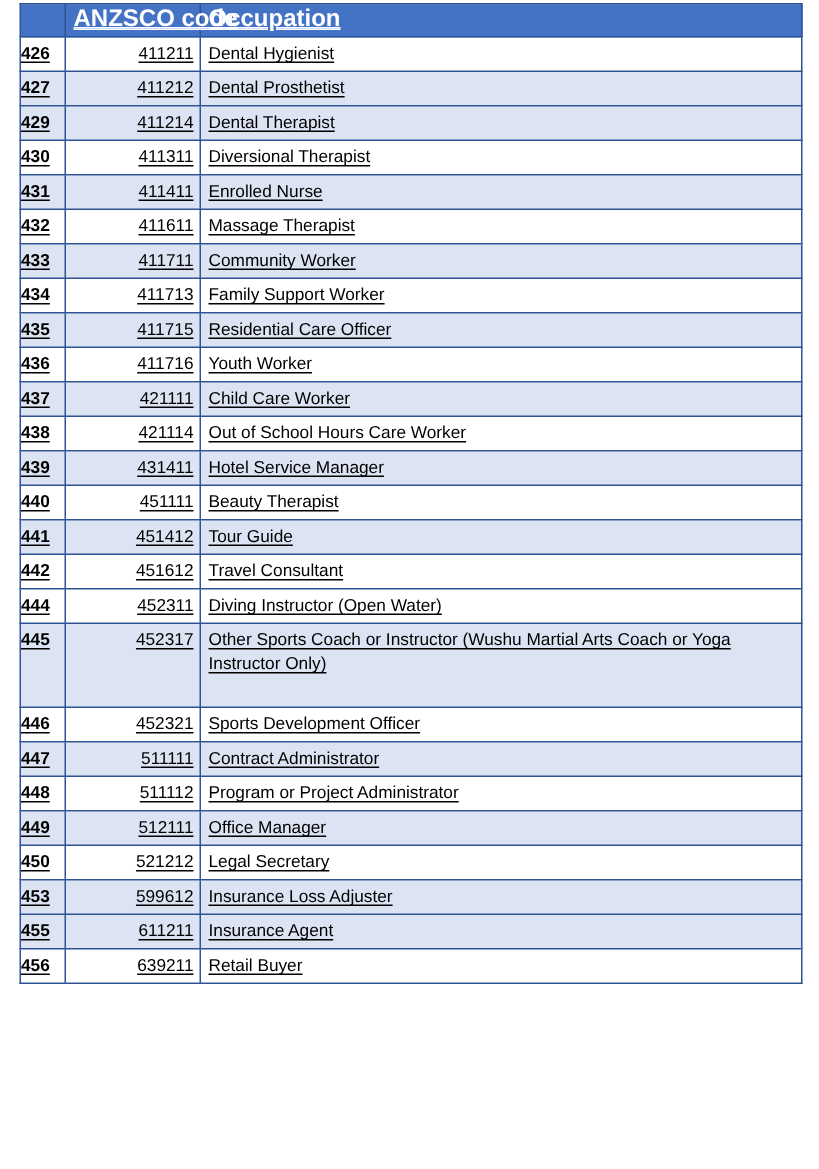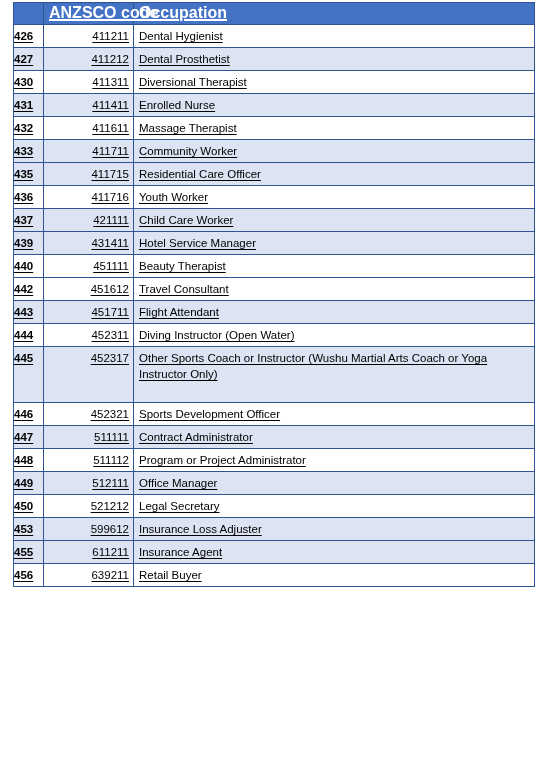--- a/index.html
+++ b/index.html
@@ -112,74 +112,89 @@
         <tr class="plain">
           <td class="cell-num"><span>426</span></td>
           <td class="cell-code"><span>411211</span></td>
           <td class="cell-occ"><span>Dental Hygienist</span></td>
         </tr>
         <tr class="alt">
           <td class="cell-num"><span>427</span></td>
           <td class="cell-code"><span>411212</span></td>
           <td class="cell-occ"><span>Dental Prosthetist</span></td>
         </tr>
+        <tr class="alt">
+          <td class="cell-num"><span>429</span></td>
+          <td class="cell-code"><span>411214</span></td>
+          <td class="cell-occ"><span>Dental Therapist</span></td>
+        </tr>
         <tr class="plain">
           <td class="cell-num"><span>430</span></td>
           <td class="cell-code"><span>411311</span></td>
           <td class="cell-occ"><span>Diversional Therapist</span></td>
         </tr>
         <tr class="alt">
           <td class="cell-num"><span>431</span></td>
           <td class="cell-code"><span>411411</span></td>
           <td class="cell-occ"><span>Enrolled Nurse</span></td>
         </tr>
         <tr class="plain">
           <td class="cell-num"><span>432</span></td>
           <td class="cell-code"><span>411611</span></td>
           <td class="cell-occ"><span>Massage Therapist</span></td>
         </tr>
         <tr class="alt">
           <td class="cell-num"><span>433</span></td>
           <td class="cell-code"><span>411711</span></td>
           <td class="cell-occ"><span>Community Worker</span></td>
         </tr>
+        <tr class="plain">
+          <td class="cell-num"><span>434</span></td>
+          <td class="cell-code"><span>411713</span></td>
+          <td class="cell-occ"><span>Family Support Worker</span></td>
+        </tr>
         <tr class="alt">
           <td class="cell-num"><span>435</span></td>
           <td class="cell-code"><span>411715</span></td>
           <td class="cell-occ"><span>Residential Care Officer</span></td>
         </tr>
         <tr class="plain">
           <td class="cell-num"><span>436</span></td>
           <td class="cell-code"><span>411716</span></td>
           <td class="cell-occ"><span>Youth Worker</span></td>
         </tr>
         <tr class="alt">
           <td class="cell-num"><span>437</span></td>
           <td class="cell-code"><span>421111</span></td>
           <td class="cell-occ"><span>Child Care Worker</span></td>
         </tr>
+        <tr class="plain">
+          <td class="cell-num"><span>438</span></td>
+          <td class="cell-code"><span>421114</span></td>
+          <td class="cell-occ"><span>Out of School Hours Care Worker</span></td>
+        </tr>
         <tr class="alt">
           <td class="cell-num"><span>439</span></td>
           <td class="cell-code"><span>431411</span></td>
           <td class="cell-occ"><span>Hotel Service Manager</span></td>
         </tr>
         <tr class="plain">
           <td class="cell-num"><span>440</span></td>
           <td class="cell-code"><span>451111</span></td>
           <td class="cell-occ"><span>Beauty Therapist</span></td>
         </tr>
+        <tr class="alt">
+          <td class="cell-num"><span>441</span></td>
+          <td class="cell-code"><span>451412</span></td>
+          <td class="cell-occ"><span>Tour Guide</span></td>
+        </tr>
         <tr class="plain">
           <td class="cell-num"><span>442</span></td>
           <td class="cell-code"><span>451612</span></td>
           <td class="cell-occ"><span>Travel Consultant</span></td>
-        </tr>
-        <tr class="alt">
-          <td class="cell-num"><span>443</span></td>
-          <td class="cell-code"><span>451711</span></td>
-          <td class="cell-occ"><span>Flight Attendant</span></td>
         </tr>
         <tr class="plain">
           <td class="cell-num"><span>444</span></td>
           <td class="cell-code"><span>452311</span></td>
           <td class="cell-occ"><span>Diving Instructor (Open Water)</span></td>
         </tr>
         <tr class="alt tall">
           <td class="cell-num"><span>445</span></td>
           <td class="cell-code"><span>452317</span></td>
           <td class="cell-occ"><span>Other Sports Coach or Instructor (Wushu Martial Arts Coach or Yoga Instructor Only)</span></td>

